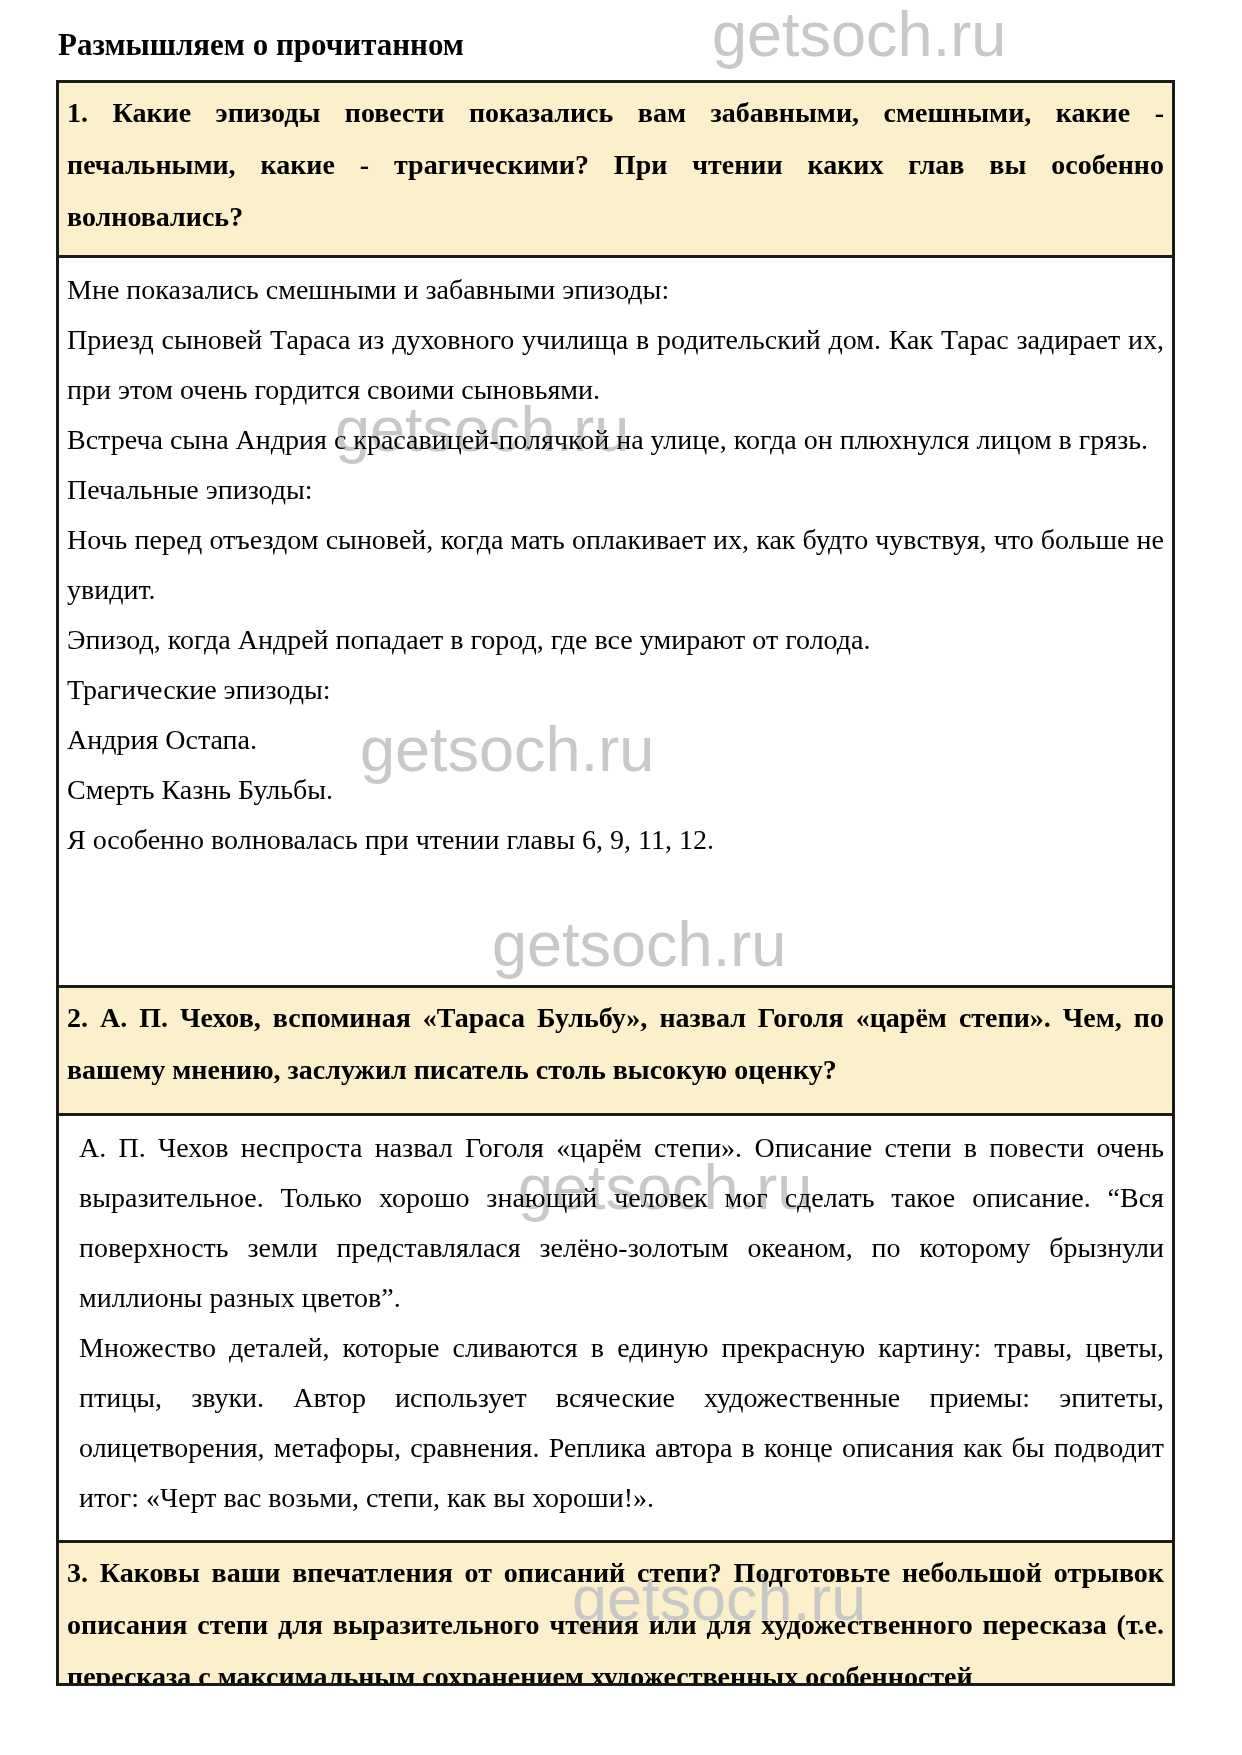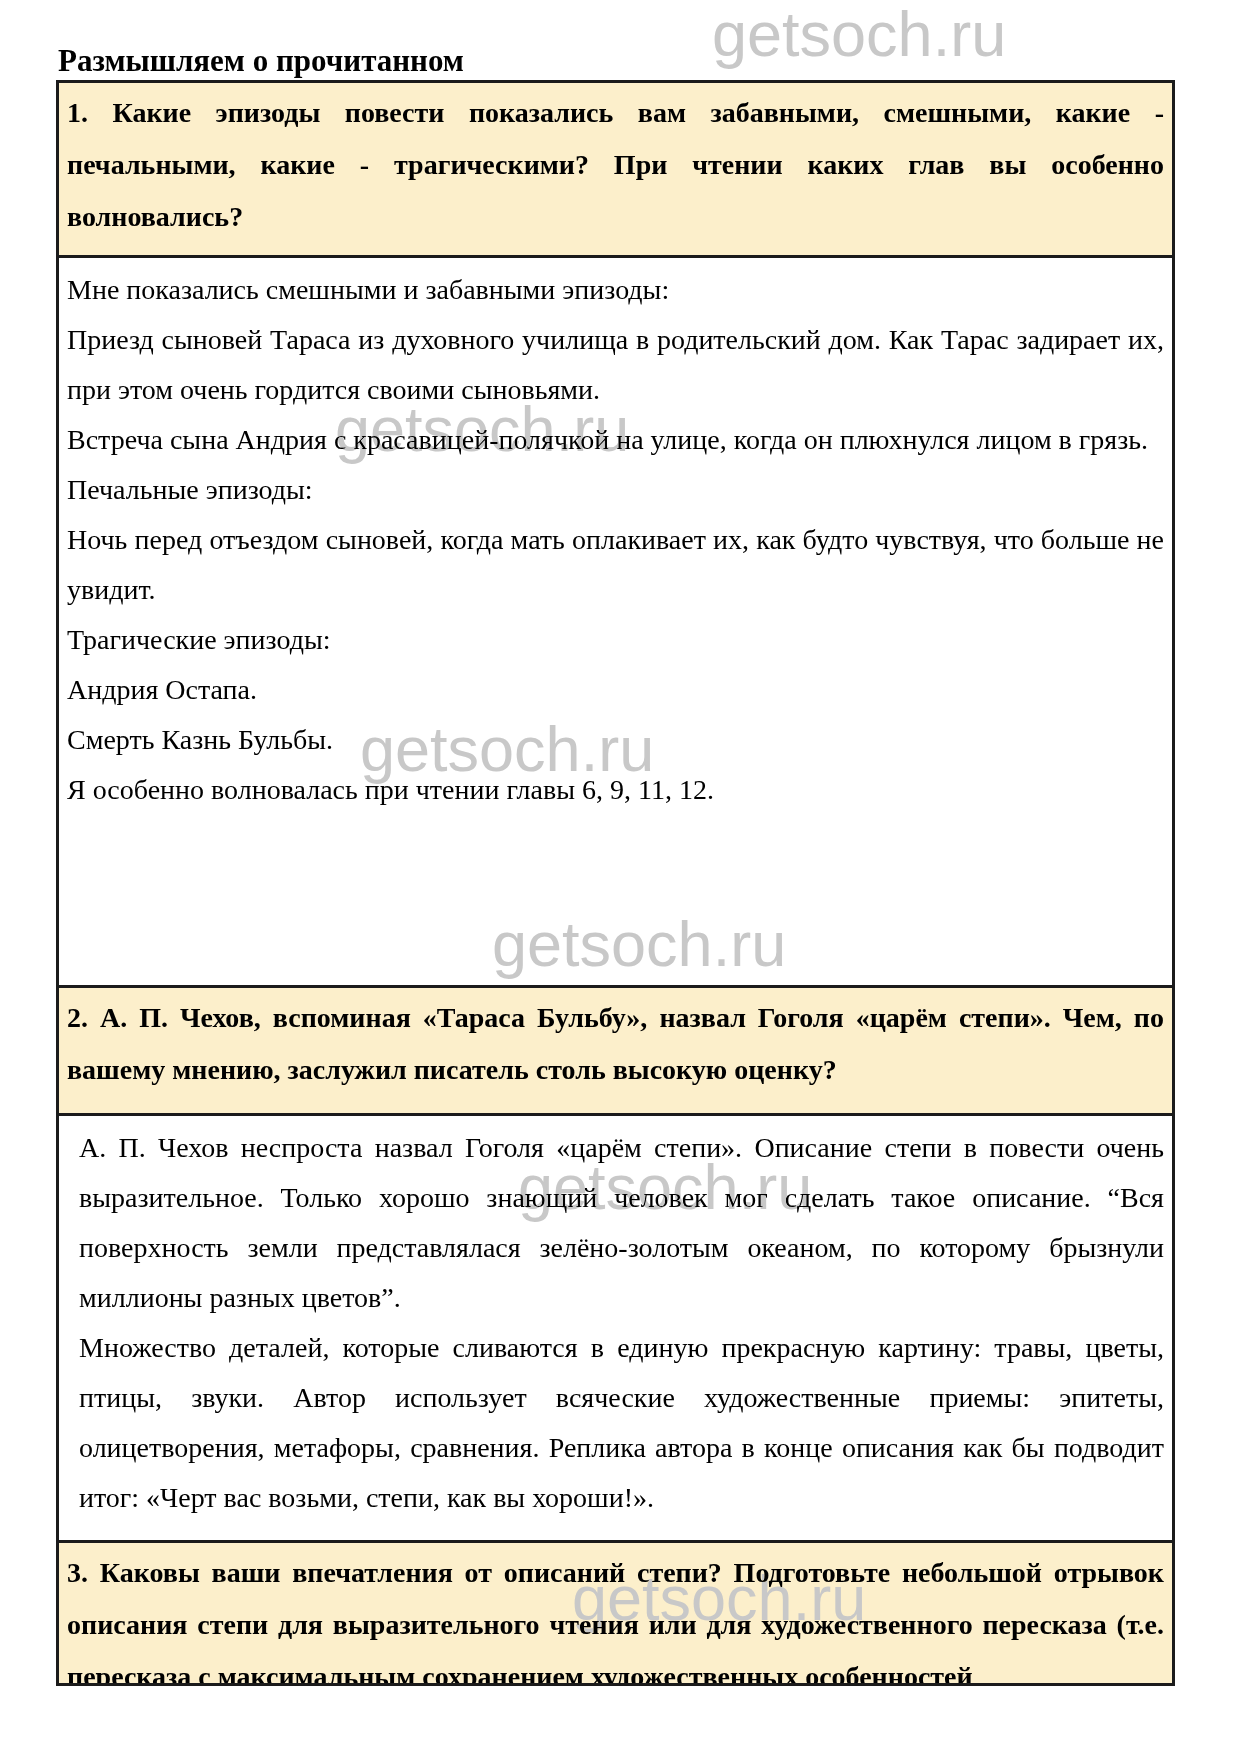--- a/index.html
+++ b/index.html
@@ -10,21 +10,21 @@
     --watermark:#c8c8c8;
   }
   html,body{margin:0;padding:0;}
   body{
     width:1242px;height:1755px;position:relative;
     background:var(--page_bg);
     font-family:"Liberation Serif","DejaVu Serif",serif;
     color:var(--text);
   }
   .section-title{
-    position:absolute;left:58px;top:43px;
+    position:absolute;left:58px;top:27px;
     font-size:31px;font-weight:bold;line-height:36px;
     white-space:nowrap;
   }
   .qa-table{
     position:absolute;left:56px;top:80px;width:1119px;
     box-sizing:border-box;border:3px solid var(--border);
     background:var(--page_bg);
   }
   .row{
     box-sizing:border-box;overflow:hidden;
@@ -78,20 +78,21 @@
   <div class="row question" id="q1">
     <p class="qtext">1. Какие эпизоды повести показались вам забавными, смешными, какие - печальными, какие - трагическими? При чтении каких глав вы особенно волновались?</p>
   </div>
 
   <div class="row answer" id="a1">
     <p>Мне показались смешными и забавными эпизоды:</p>
     <p>Приезд сыновей Тараса из духовного училища в родительский дом. Как Тарас задирает их, при этом очень гордится своими сыновьями.</p>
     <p>Встреча сына Андрия с красавицей-полячкой на улице, когда он плюхнулся лицом в грязь.</p>
     <p>Печальные эпизоды:</p>
     <p>Ночь перед отъездом сыновей, когда мать оплакивает их, как будто чувствуя, что больше не увидит.</p>
+    <p>Эпизод, когда Андрей попадает в город, где все умирают от голода.</p>
     <p>Трагические эпизоды:</p>
     <p>Андрия Остапа.</p>
     <p>Смерть Казнь Бульбы.</p>
     <p>Я особенно волновалась при чтении главы 6, 9, 11, 12.</p>
   </div>
 
   <div class="row question" id="q2">
     <p class="qtext">2. А. П. Чехов, вспоминая «Тараса Бульбу», назвал Гоголя «царём степи». Чем, по вашему мнению, заслужил писатель столь высокую оценку?</p>
   </div>
 

